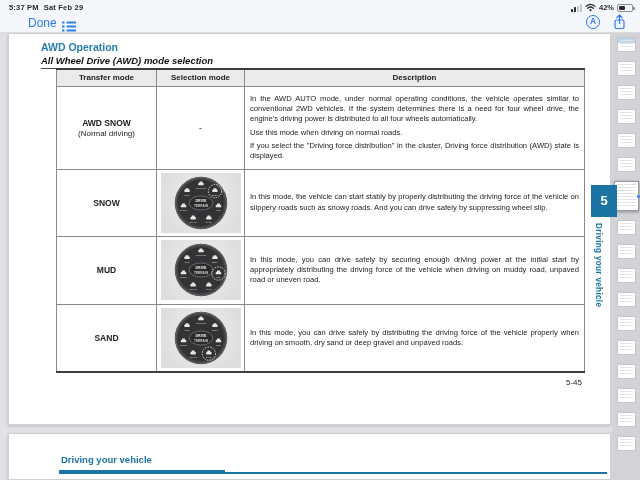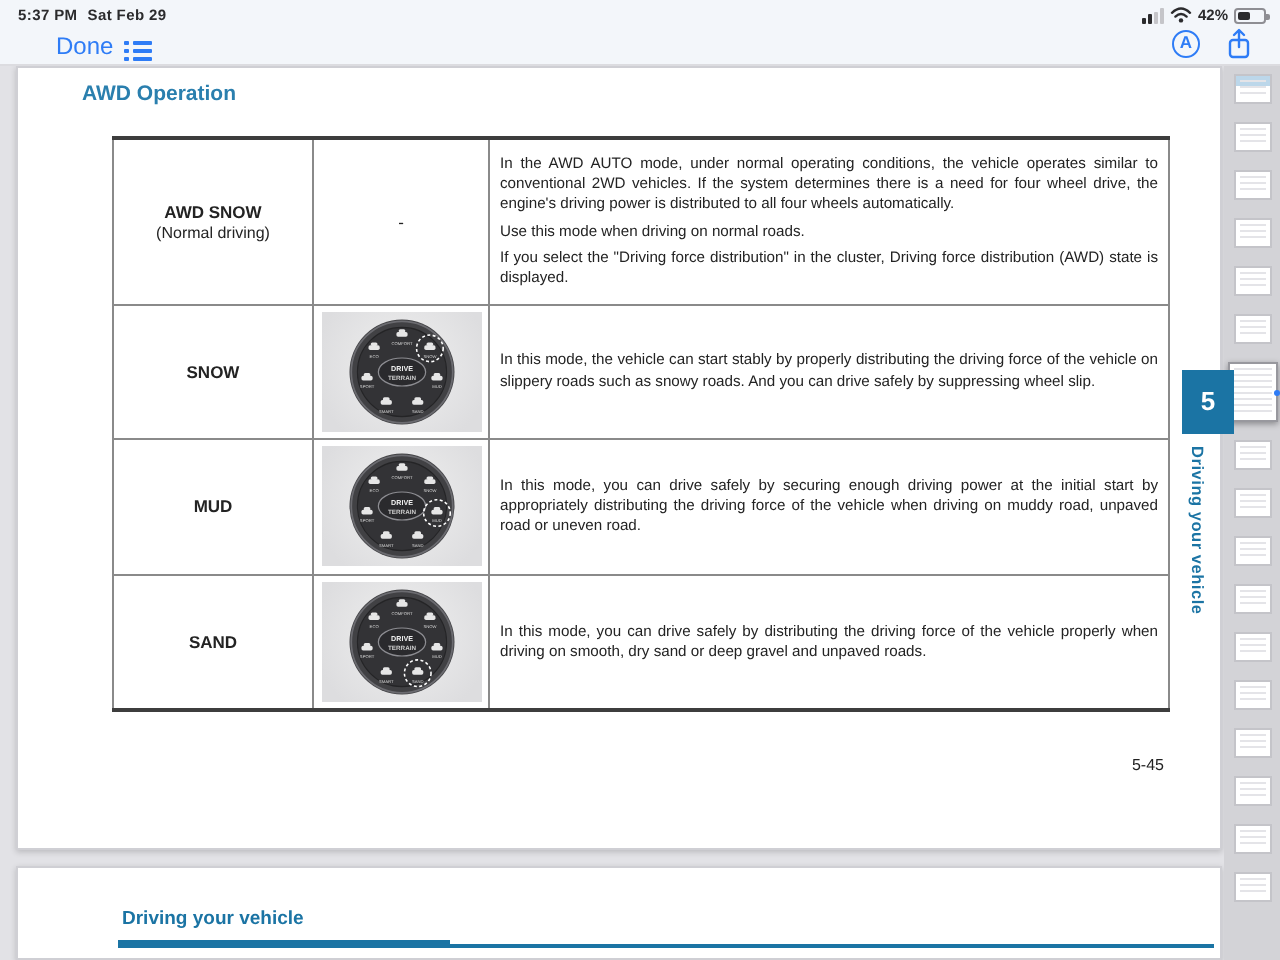--- a/index.html
+++ b/index.html
@@ -110,28 +110,34 @@
           <rect x="2" y="6" width="9" height="8.5" rx="1.5"></rect>
           <path d="M6.5 9.5 L6.5 1.5 M4 3.5 L6.5 1 L9 3.5"></path>
         </g>
       </svg>
     </span>
   </div>
 </div>
 
 <div class="page page1">
   <div class="h1">AWD Operation</div>
+  <div class="h2">All Wheel Drive (AWD) mode selection</div>
 
   <table class="mode-table">
     <colgroup>
         <col style="width:100px">
         <col style="width:88px">
         <col style="width:340px">
       </colgroup>
     <tbody>
+        <tr>
+      <th>Transfer mode</th>
+      <th>Selection mode</th>
+      <th>Description</th>
+    </tr>
     <tr style="height:83px">
       <td class="cell-mode">
         <span>AWD SNOW</span>
         <small>(Normal driving)</small>
       </td>
       <td class="cell-sel">-</td>
       <td class="cell-desc">
         <p>In the AWD AUTO mode, under normal operating conditions, the vehicle operates similar to conventional 2WD vehicles. If the system determines there is a need for four wheel drive, the engine's driving power is distributed to all four wheels automatically.</p>
         <p>Use this mode when driving on normal roads.</p>
         <p>If you select the "Driving force distribution" in the cluster, Driving force distribution (AWD) state is displayed.</p>

